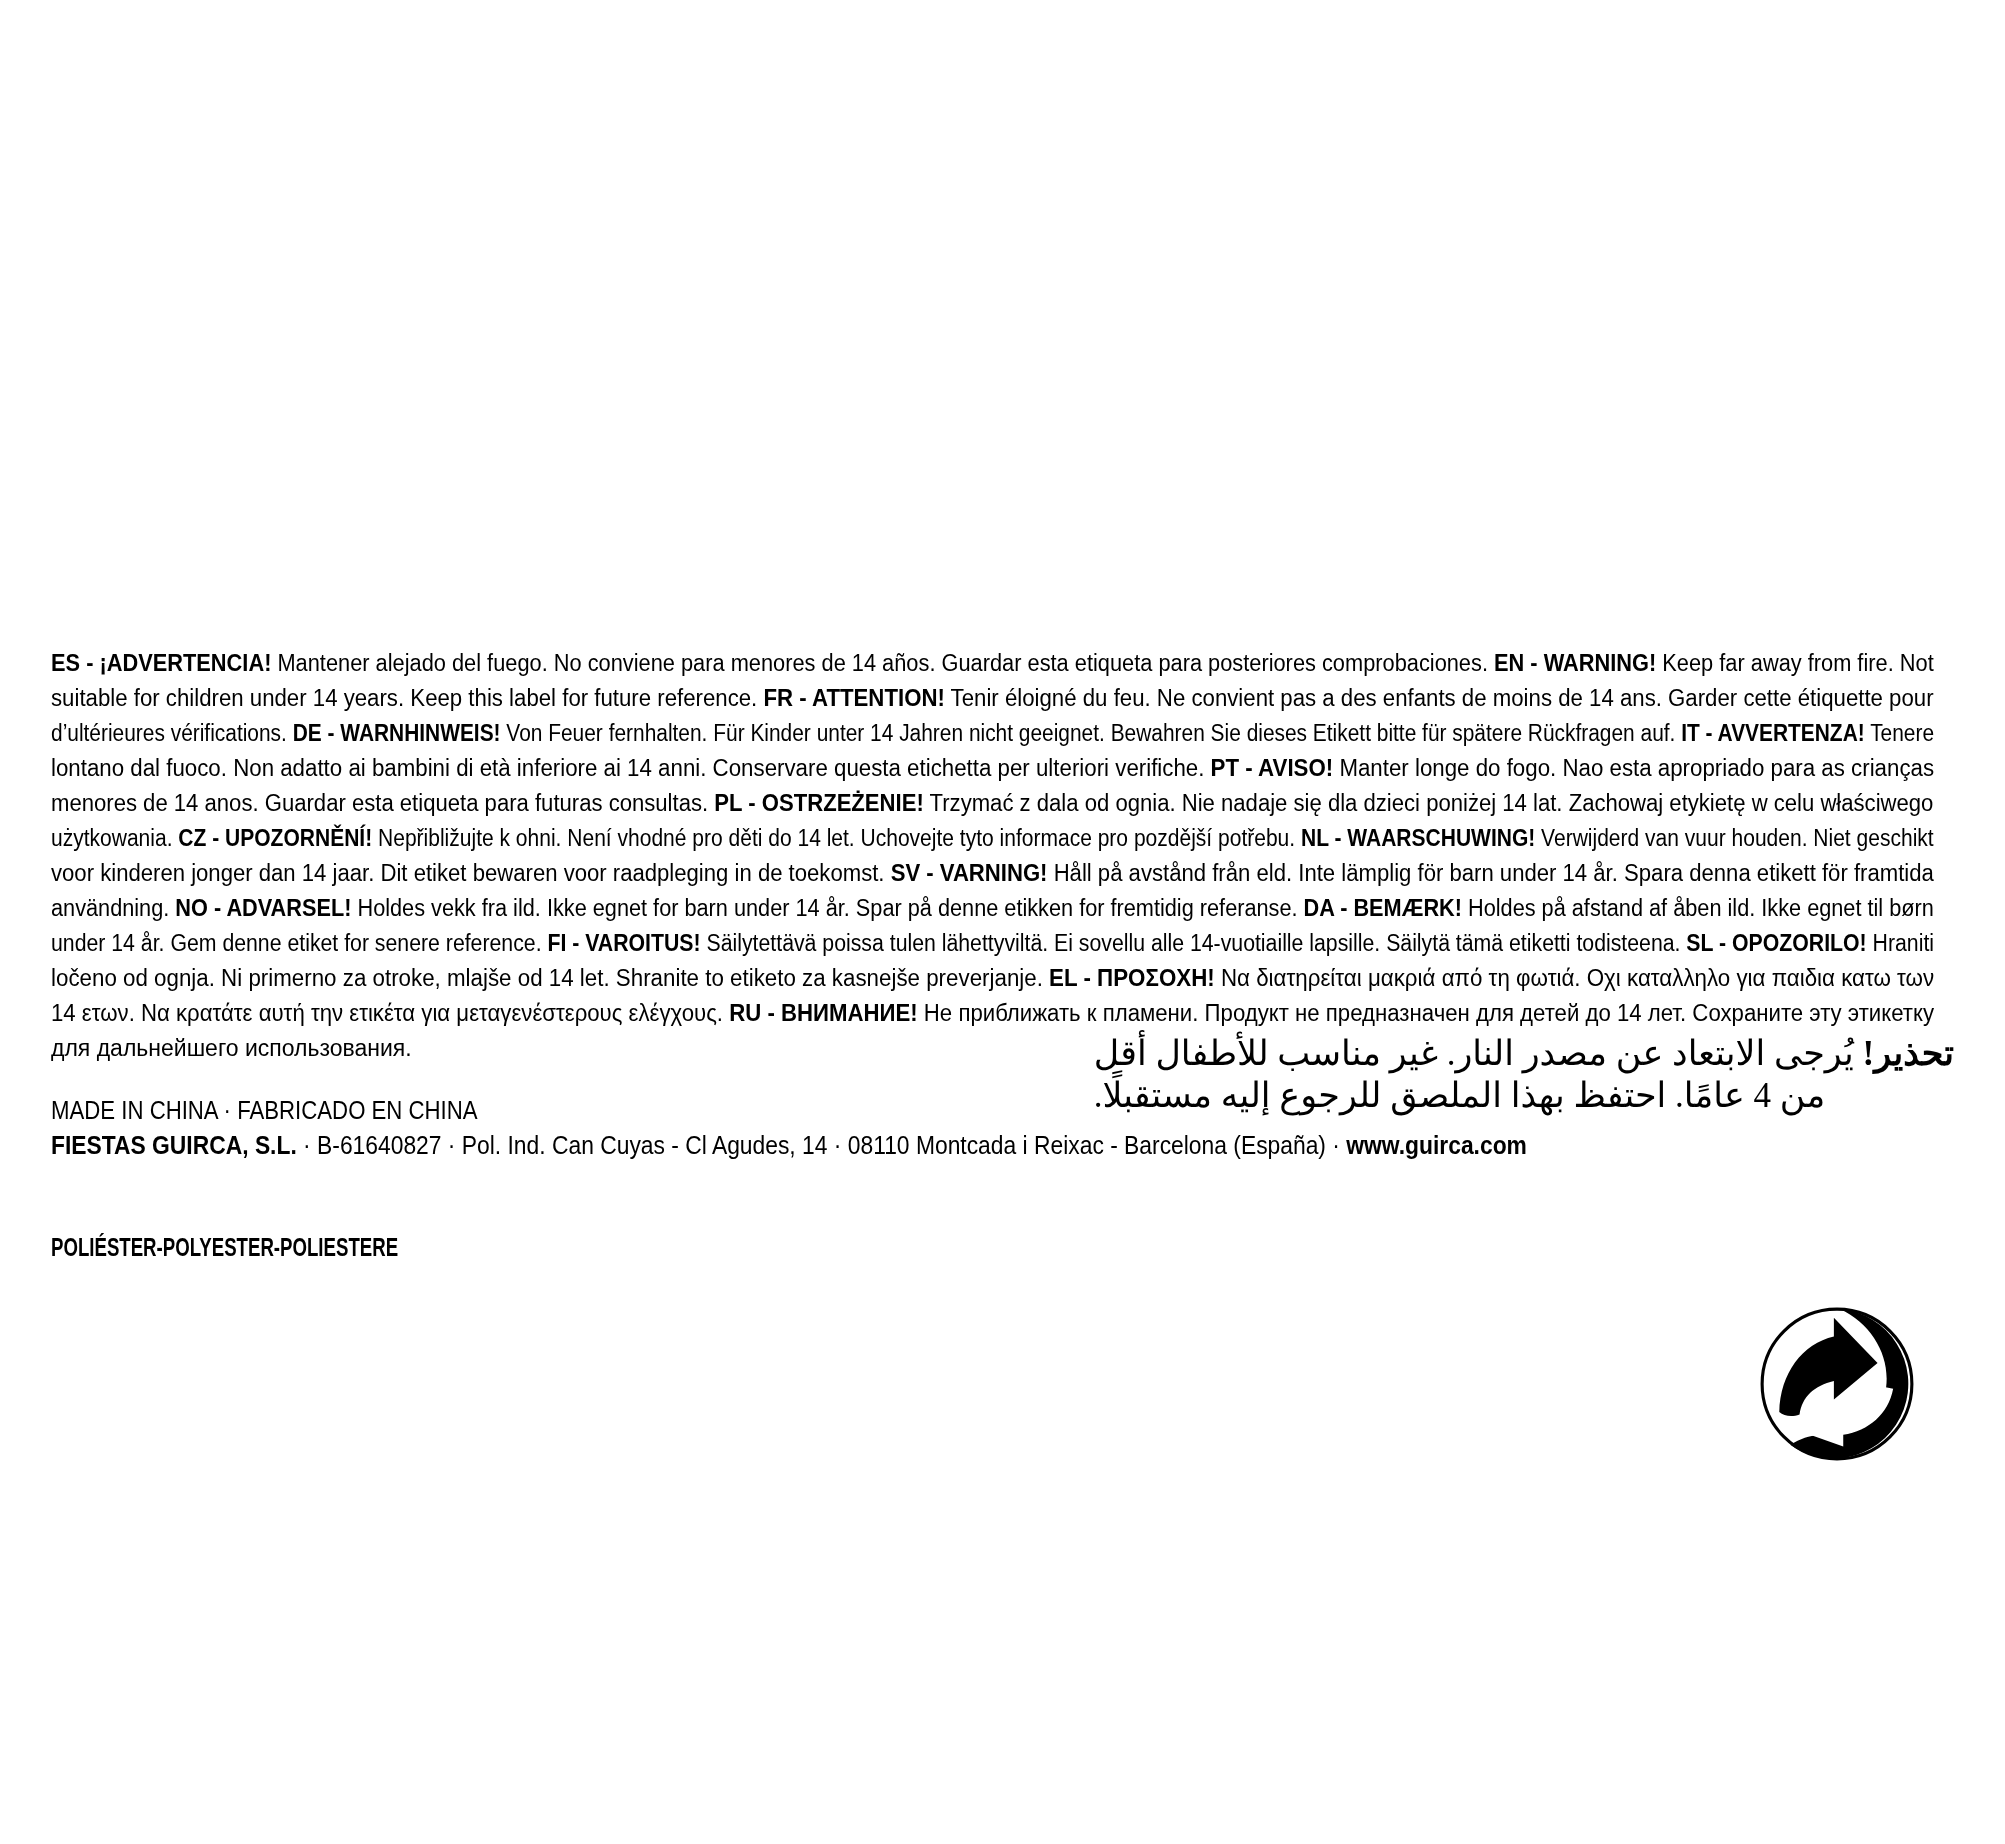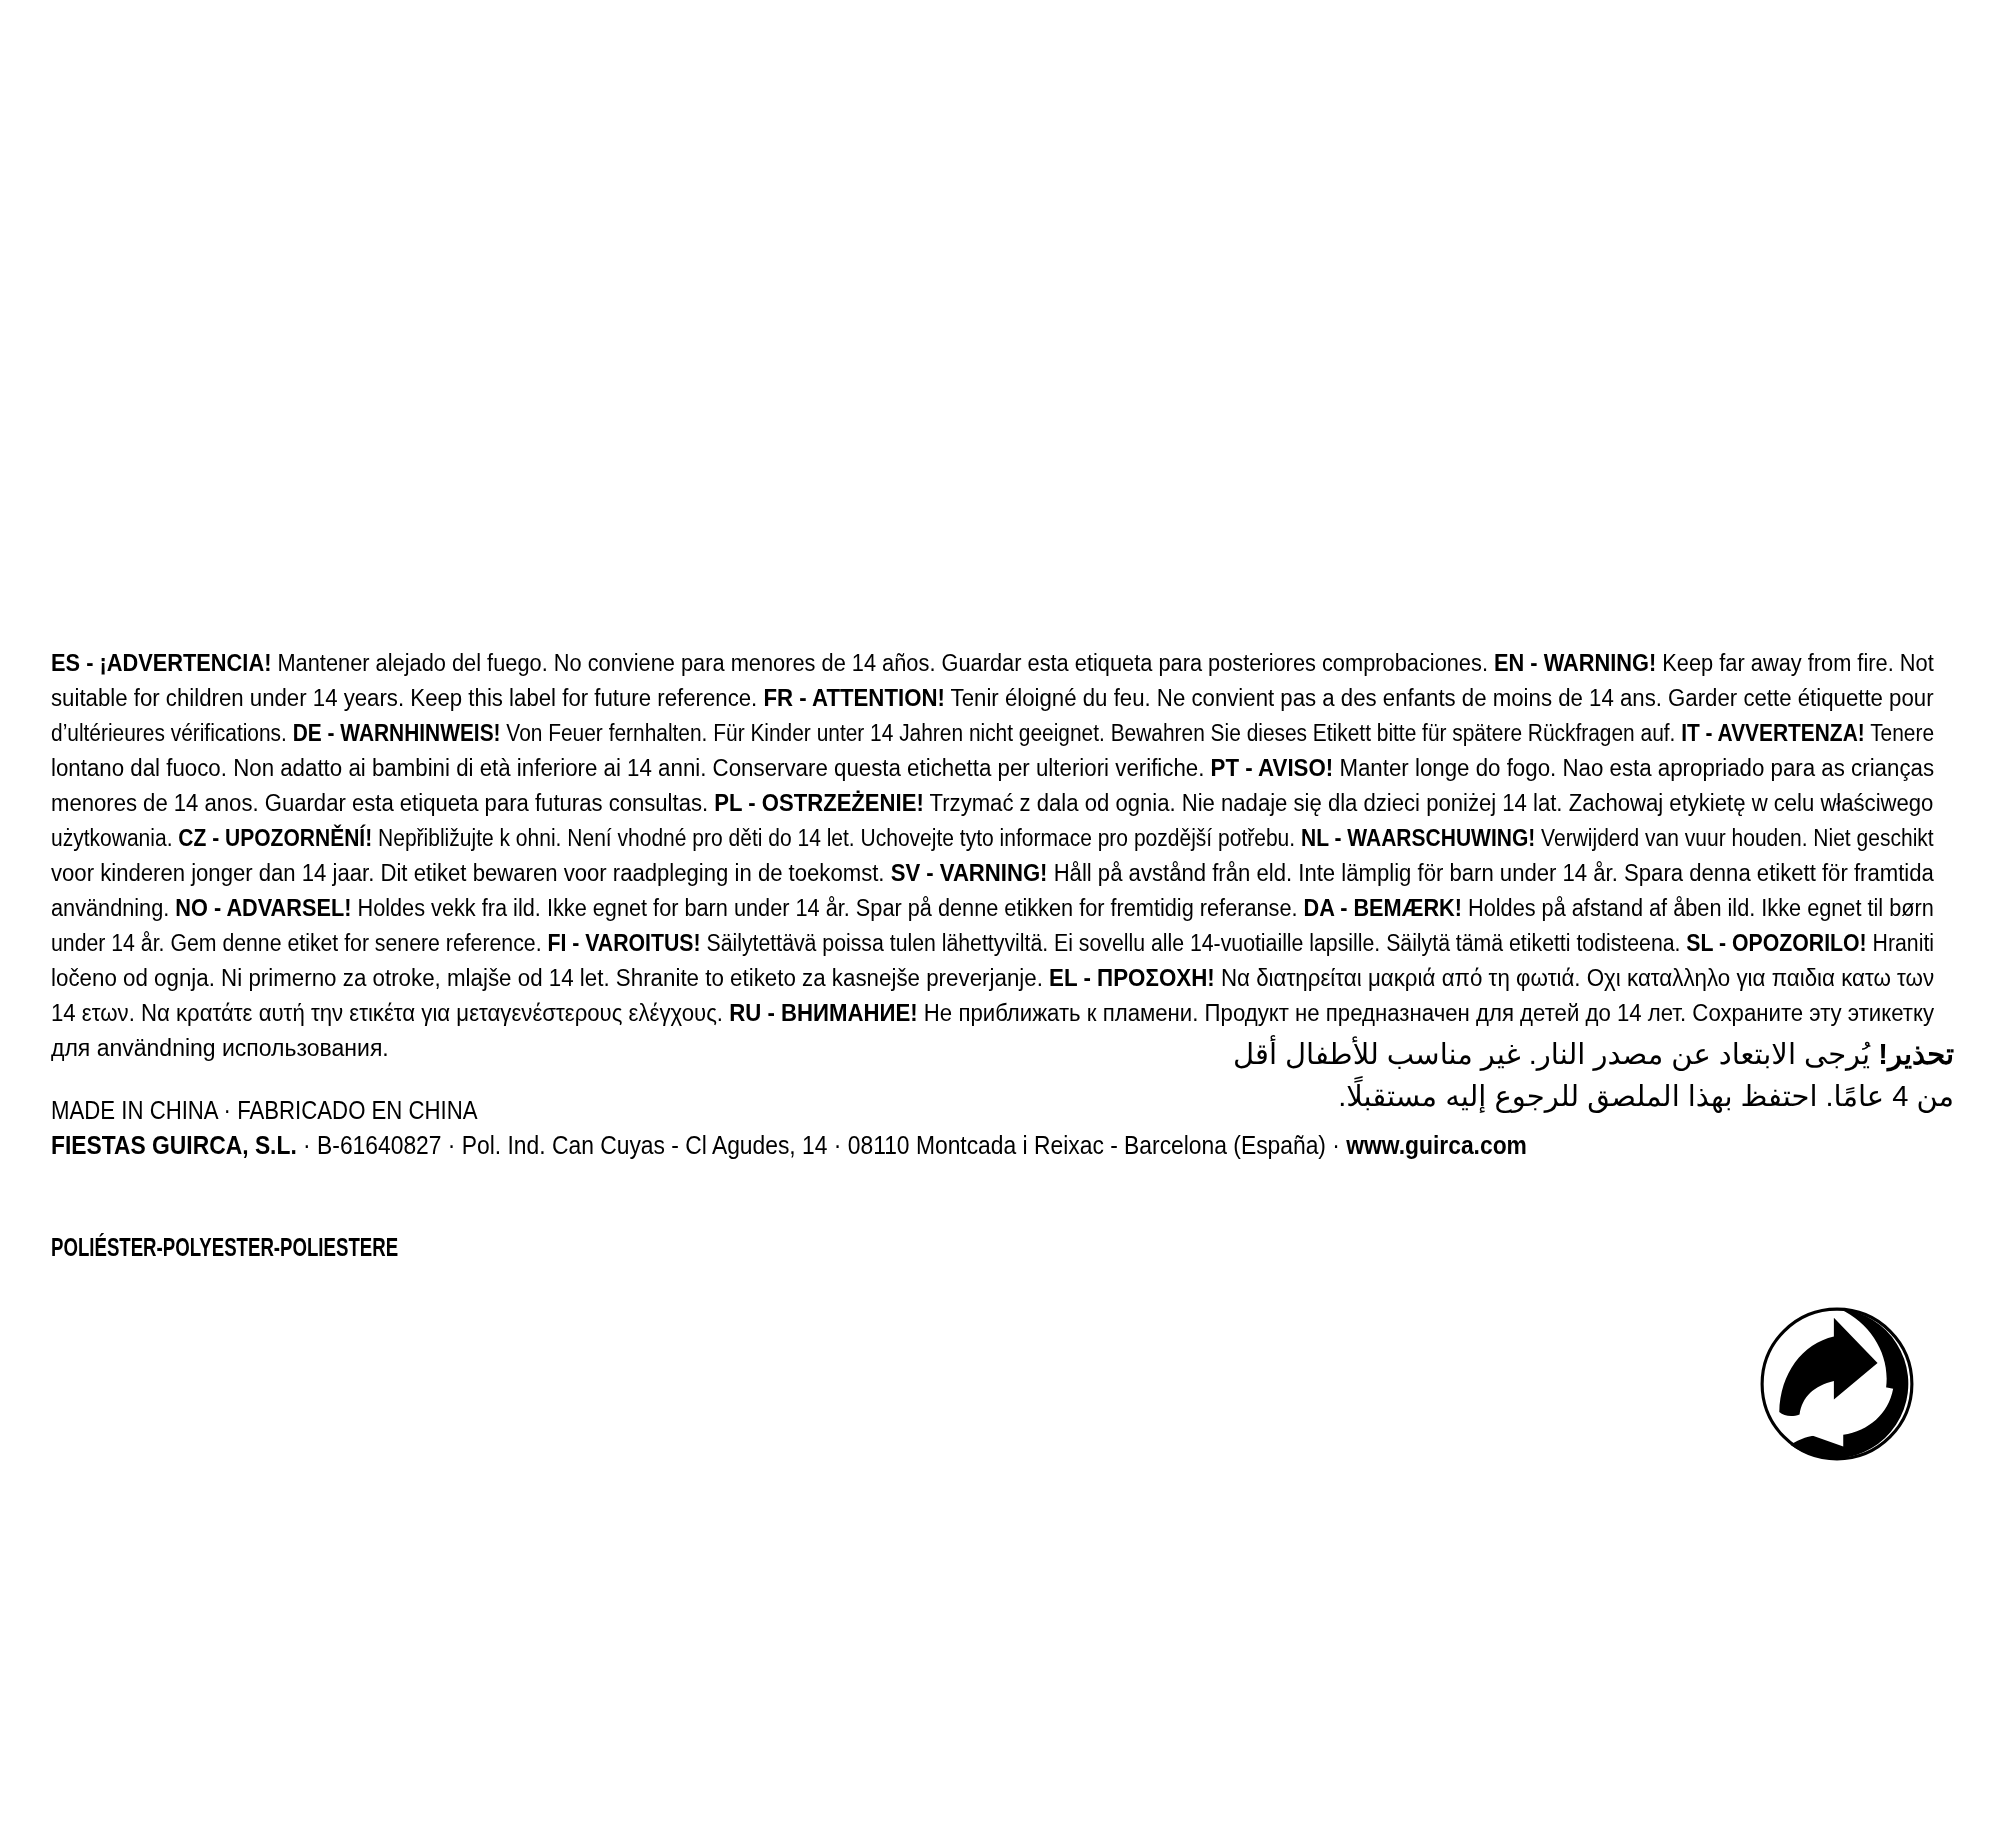--- a/index.html
+++ b/index.html
@@ -9,22 +9,22 @@
     overflow:hidden;
   }
   .page{position:absolute;inset:0;}
   .b{font-weight:bold;}
   .para{position:absolute;left:51px;top:646px;}
   .wline{
     font-size:23px;line-height:35px;height:35px;
     white-space:nowrap;width:max-content;transform-origin:0 50%;
   }
   .arabic{
-    position:absolute;right:51px;top:1033px;text-align:right;direction:rtl;
-    font-family:Liberation Sans, sans-serif;font-size:29px;line-height:42px;
+    position:absolute;right:51px;top:1033px;text-align:left;direction:rtl;
+    font-family:Liberation Serif, serif;font-size:35px;line-height:42px;
   }
   .made{
     position:absolute;left:51px;top:1096px;font-size:25px;
     white-space:nowrap;width:max-content;transform-origin:0 50%;
   }
   .company{
     position:absolute;left:51px;top:1131px;font-size:25px;
     white-space:nowrap;width:max-content;transform-origin:0 50%;
   }
   .material{
@@ -44,21 +44,21 @@
       <div class="wline" style="transform: scaleX(0.9658);"><span>suitable for children under 14 years. Keep this label for future reference. </span><span class="b">FR - ATTENTION!</span><span> Tenir éloigné du feu. Ne convient pas a des enfants de moins de 14 ans. Garder cette étiquette pour</span></div>
       <div class="wline" style="transform: scaleX(0.9089);"><span>d’ultérieures vérifications. </span><span class="b">DE - WARNHINWEIS!</span><span> Von Feuer fernhalten. Für Kinder unter 14 Jahren nicht geeignet. Bewahren Sie dieses Etikett bitte für spätere Rückfragen auf. </span><span class="b">IT - AVVERTENZA!</span><span> Tenere</span></div>
       <div class="wline" style="transform: scaleX(0.969);"><span>lontano dal fuoco. Non adatto ai bambini di età inferiore ai 14 anni. Conservare questa etichetta per ulteriori verifiche. </span><span class="b">PT - AVISO!</span><span> Manter longe do fogo. Nao esta apropriado para as crianças</span></div>
       <div class="wline" style="transform: scaleX(0.9607);"><span>menores de 14 anos. Guardar esta etiqueta para futuras consultas. </span><span class="b">PL - OSTRZEŻENIE!</span><span> Trzymać z dala od ognia. Nie nadaje się dla dzieci poniżej 14 lat. Zachowaj etykietę w celu właściwego</span></div>
       <div class="wline" style="transform: scaleX(0.9138);"><span>użytkowania. </span><span class="b">CZ - UPOZORNĚNÍ!</span><span> Nepřibližujte k ohni. Není vhodné pro děti do 14 let. Uchovejte tyto informace pro pozdější potřebu. </span><span class="b">NL - WAARSCHUWING!</span><span> Verwijderd van vuur houden. Niet geschikt</span></div>
       <div class="wline" style="transform: scaleX(0.9615);"><span>voor kinderen jonger dan 14 jaar. Dit etiket bewaren voor raadpleging in de toekomst. </span><span class="b">SV - VARNING!</span><span> Håll på avstånd från eld. Inte lämplig för barn under 14 år. Spara denna etikett för framtida</span></div>
       <div class="wline" style="transform: scaleX(0.9439);"><span>användning. </span><span class="b">NO - ADVARSEL!</span><span> Holdes vekk fra ild. Ikke egnet for barn under 14 år. Spar på denne etikken for fremtidig referanse. </span><span class="b">DA - BEMÆRK!</span><span> Holdes på afstand af åben ild. Ikke egnet til børn</span></div>
       <div class="wline" style="transform: scaleX(0.9245);"><span>under 14 år. Gem denne etiket for senere reference. </span><span class="b">FI - VAROITUS!</span><span> Säilytettävä poissa tulen lähettyviltä. Ei sovellu alle 14-vuotiaille lapsille. Säilytä tämä etiketti todisteena. </span><span class="b">SL - OPOZORILO!</span><span> Hraniti</span></div>
       <div class="wline" style="transform: scaleX(0.971);"><span>ločeno od ognja. Ni primerno za otroke, mlajše od 14 let. Shranite to etiketo za kasnejše preverjanje. </span><span class="b">EL - ΠΡΟΣΟΧΗ!</span><span> Να διατηρείται μακριά από τη φωτιά. Οχι καταλληλο για παιδια κατω των</span></div>
       <div class="wline" style="transform: scaleX(0.965);"><span>14 ετων. Να κρατάτε αυτή την ετικέτα για μεταγενέστερους ελέγχους. </span><span class="b">RU - ВНИМАНИЕ!</span><span> Не приближать к пламени. Продукт не предназначен для детей до 14 лет. Сохраните эту этикетку</span></div>
-      <div class="wline"><span>для användning использования.</span></div>
+      <div class="wline"><span>для дальнейшего использования.</span></div>
     </div>
 
   <div class="arabic">
     <div><span class="b">تحذير!</span><span> يُرجى الابتعاد عن مصدر النار. غير مناسب للأطفال أقل</span></div>
     <div>من 4 عامًا. احتفظ بهذا الملصق للرجوع إليه مستقبلًا.</div>
   </div>
 
   <div class="made" style="transform: scaleX(0.8876);">MADE IN CHINA · FABRICADO EN CHINA</div>
 
   <div class="company" style="transform: scaleX(0.9136);">

